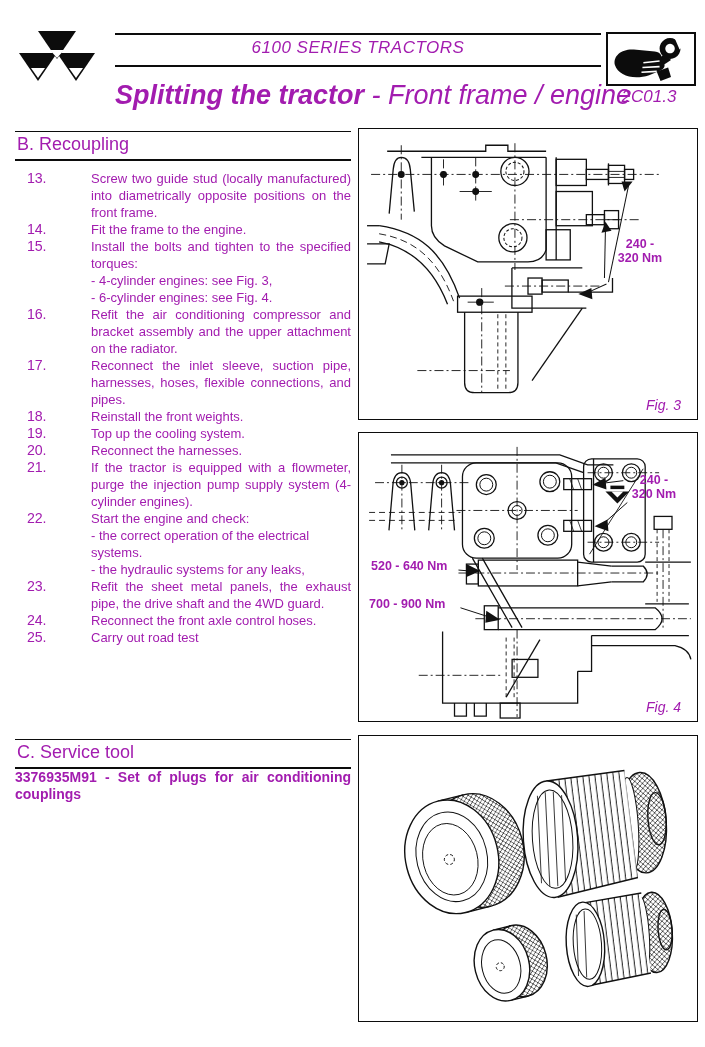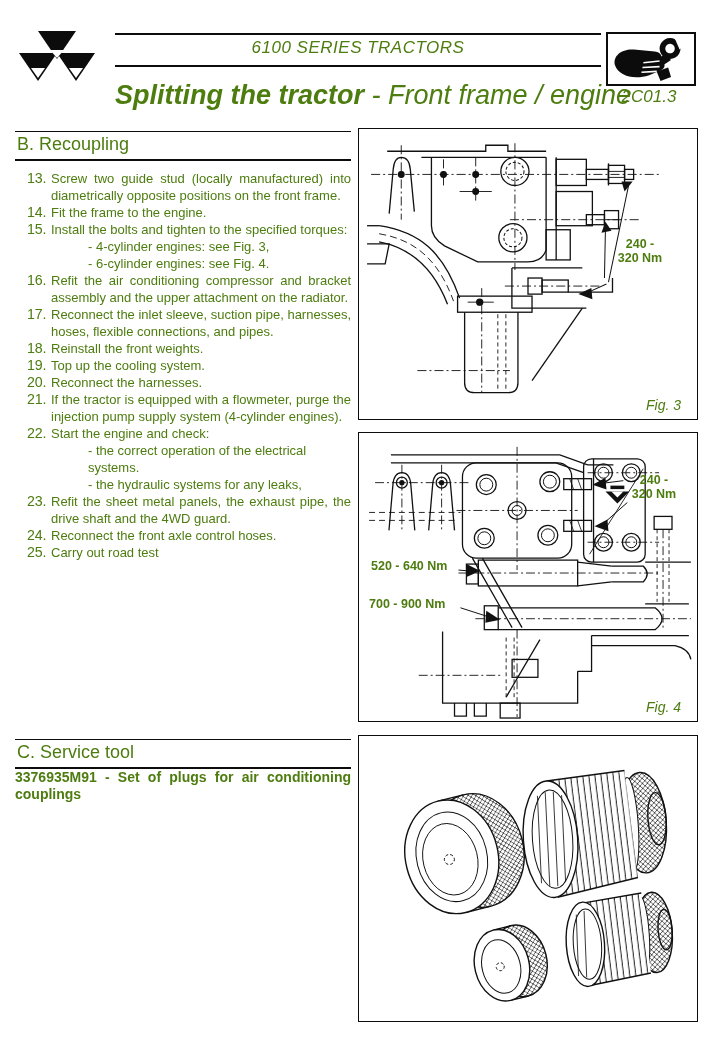--- a/index.html
+++ b/index.html
@@ -1,41 +1,41 @@
 <!DOCTYPE html>
 <html><head>
 <meta charset="utf-8">
 <style>
   html,body { margin:0; padding:0; background:#fff; }
   .page {
     position:relative; width:705px; height:1047px; background:#ffffff;
-    font-family:"Liberation Sans", sans-serif; color:#4d7c0f; overflow:hidden;
+    font-family:"Liberation Sans", sans-serif; color:#a21caf; overflow:hidden;
   }
   .abs { position:absolute; }
   .hline { position:absolute; height:2px; background:#0c0c0c; }
   
   .series-title { position:absolute; left:115px; top:38px; width:486px; text-align:center;
     font-style:italic; font-size:17px; letter-spacing:0.5px; }
   .doc-title { position:absolute; left:115px; top:80px; width:486px; text-align:center;
     font-style:italic; font-size:27px; white-space:nowrap; }
   .doc-title .b { font-weight:bold; }
   .icon-box { position:absolute; left:606px; top:32px; width:86px; height:50px;
     border:2px solid #0c0c0c; display:flex; align-items:center; justify-content:center; }
   .page-code { position:absolute; left:604px; top:87px; width:90px; text-align:center;
     font-style:italic; font-size:17px; }
   
   .leftcol { position:absolute; left:15px; top:131px; width:336px; }
   .sec-head { border-top:1.5px solid #0c0c0c; border-bottom:2px solid #0c0c0c; }
   .sec-head .t { font-size:18px; font-weight:normal; padding:2px 0 4px 2px; }
   .list { margin-top:9px; font-size:13px; line-height:17px; }
-  .item { display:flex; }
+  .item { display:flex;gap:40px; }
   .item .num { flex:0 0 36px; box-sizing:border-box; padding-left:12px;
     font-size:14.2px; letter-spacing:-0.2px; }
   .item .txt { flex:1; text-align:justify; }
-  .item .sub { display:block; text-align:left;margin-left:37px; }
+  .item .sub { display:block; text-align:left; }
   .toolcol { position:absolute; left:15px; top:739px; width:336px; }
   .tooltext { font-size:14px; font-weight:bold; line-height:17px; }
   .tooltext .l1 { text-align:justify; text-align-last:justify; }
   
   .figbox { position:absolute; width:340px; border:1.5px solid #0c0c0c; box-sizing:border-box;
     background:#fff; }
   .figbox svg { position:absolute; left:0; top:0; width:100%; height:100%; }
   .figcap { position:absolute; right:16px; font-size:14px;font-style:italic; }
   .torque { position:absolute; font-weight:bold; font-size:12.5px; line-height:14px;
     text-align:center; white-space:nowrap; }

